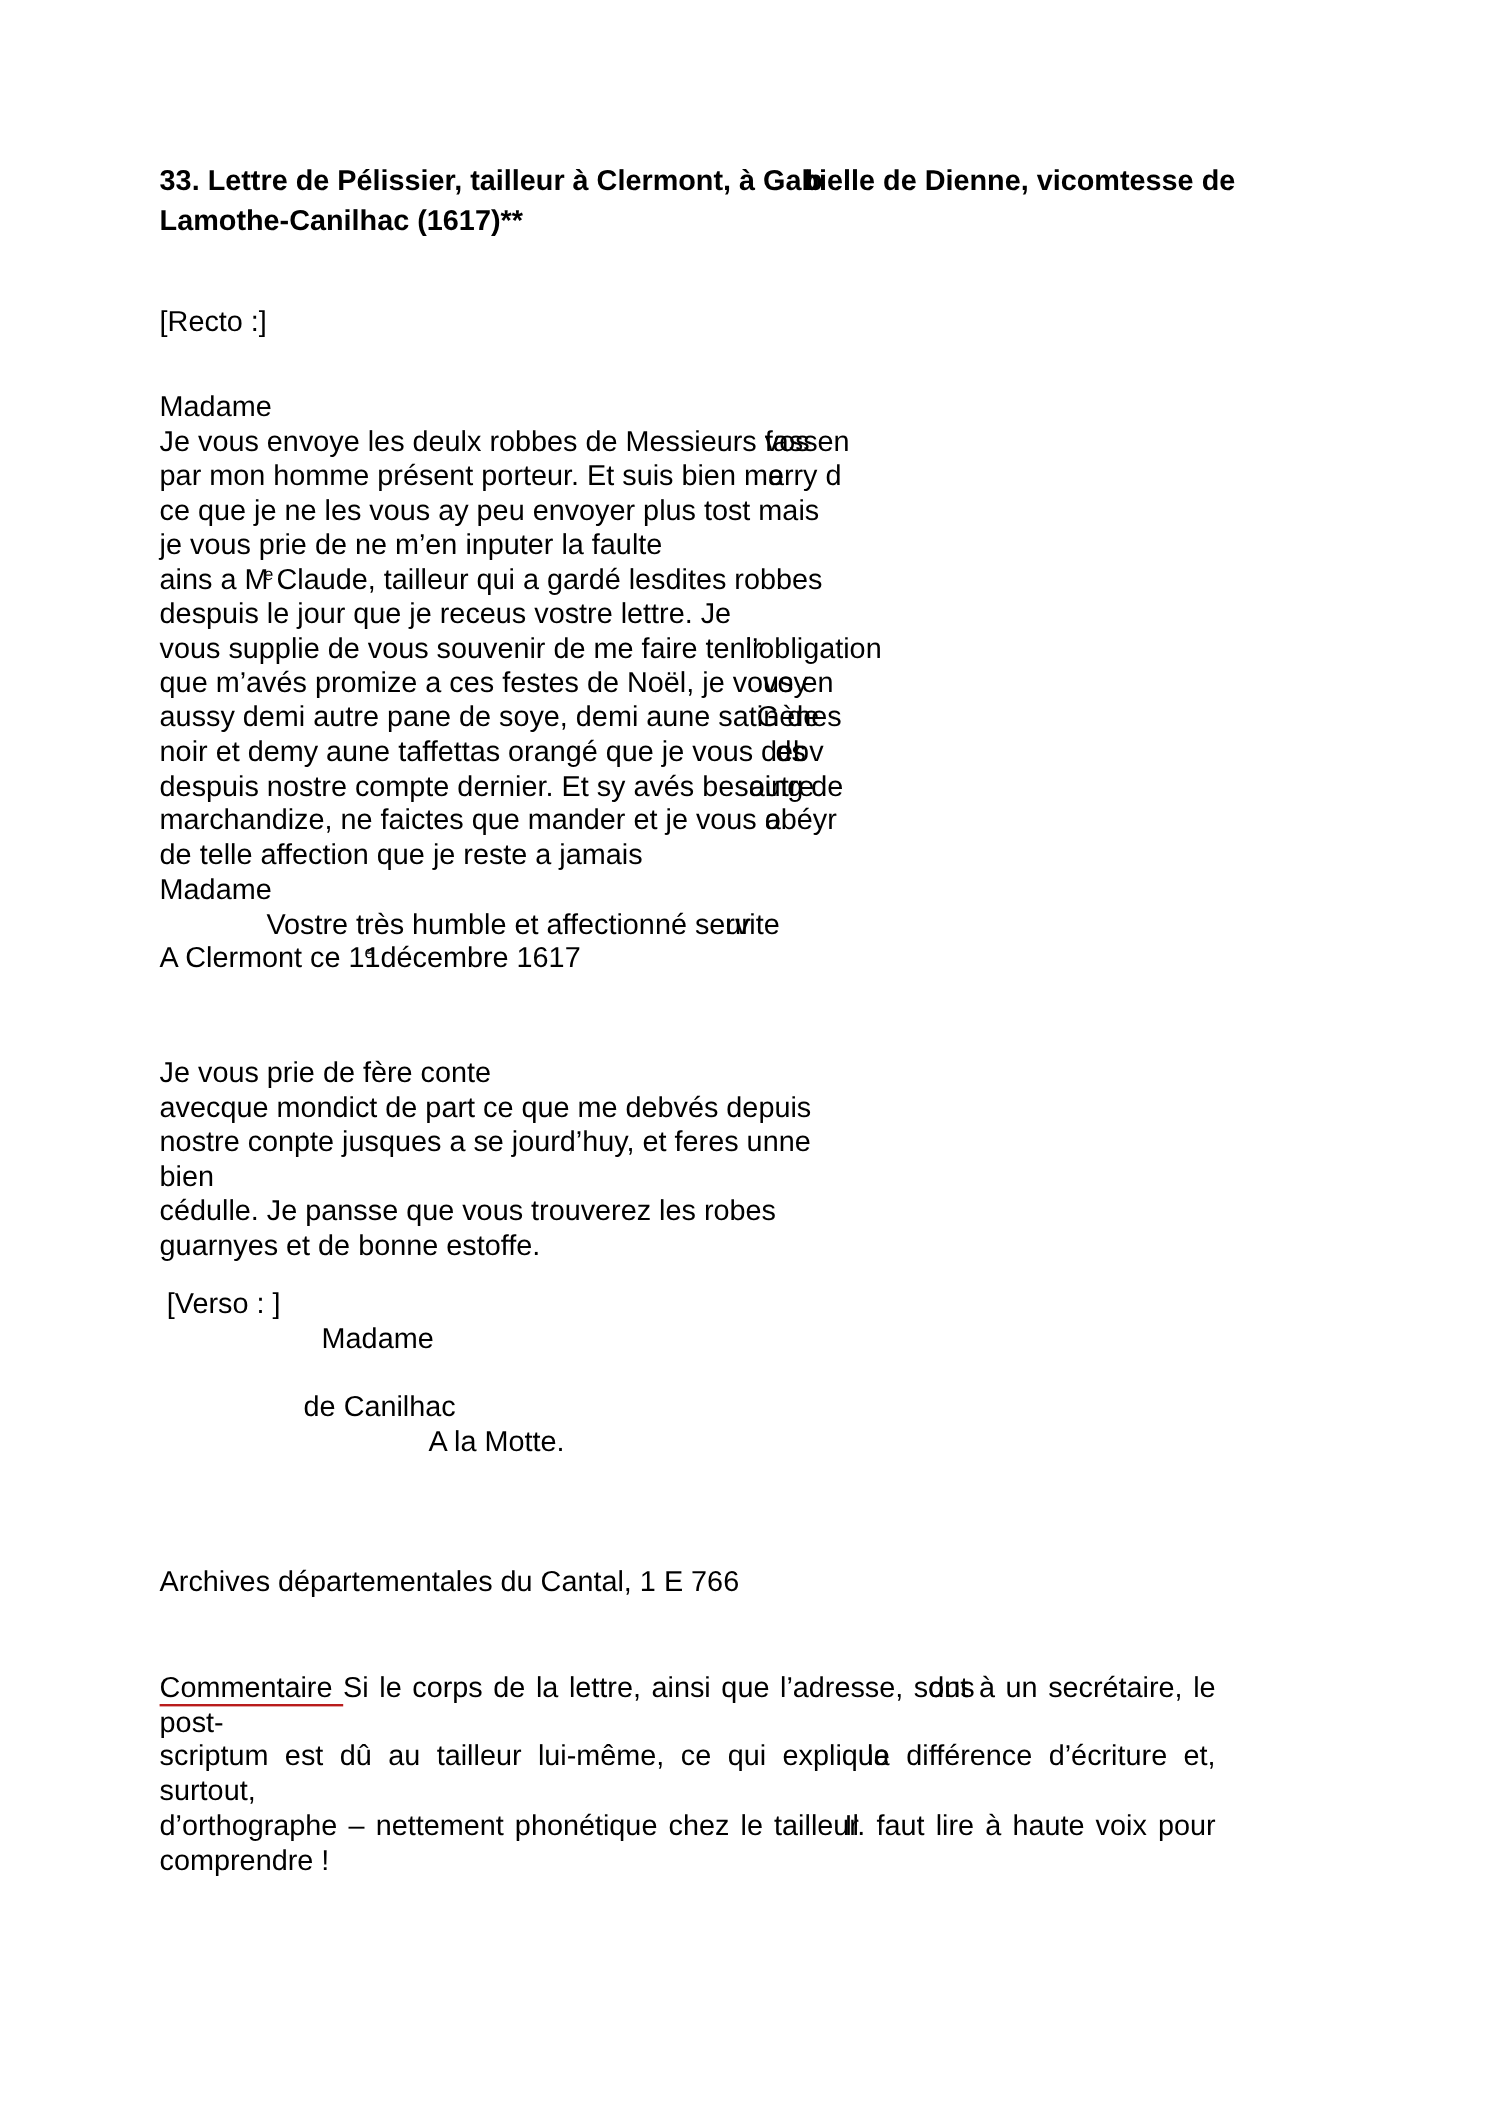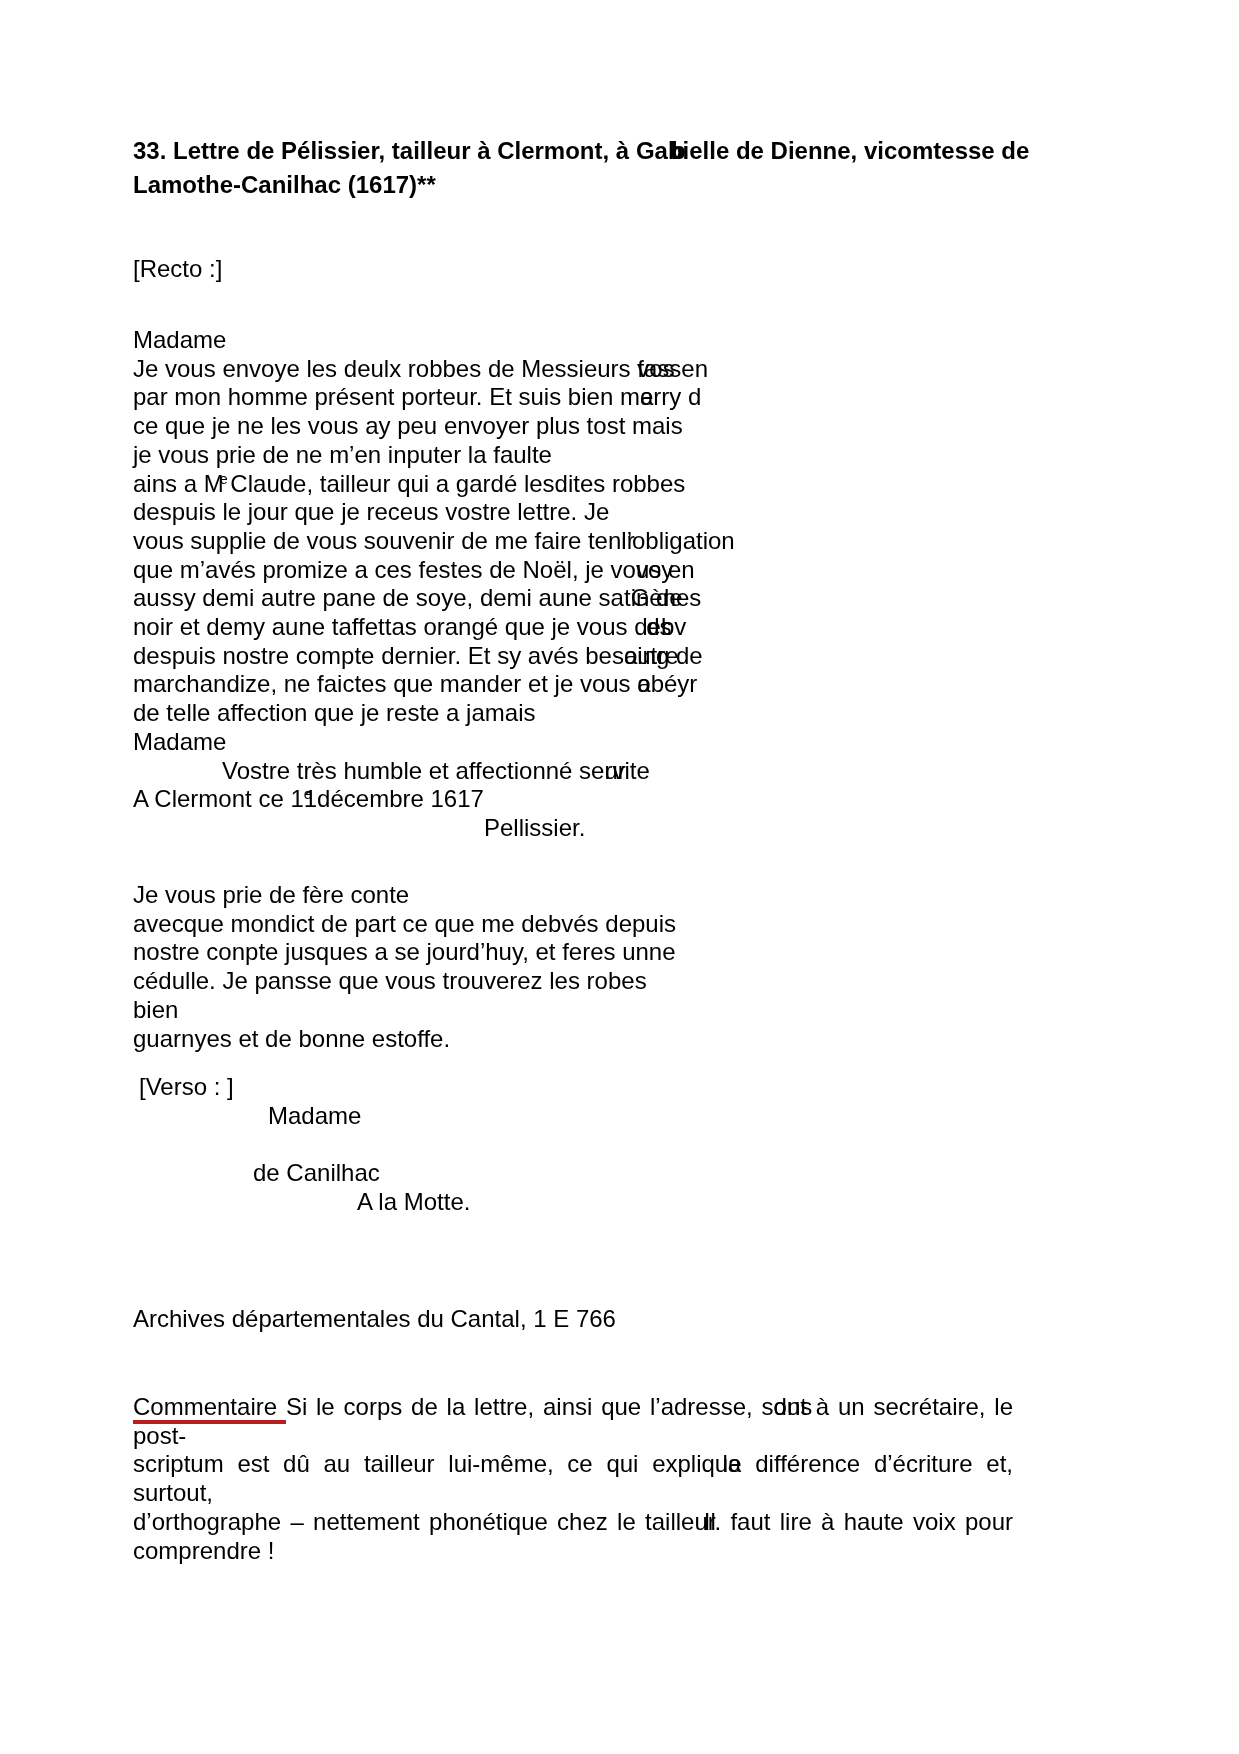--- a/index.html
+++ b/index.html
@@ -21,21 +21,21 @@
   }
   .title-block .line { line-height: 34px; min-height: 34px; font-weight: bold; }
   .just {
     white-space: normal;
     text-align: justify;
     text-align-last: justify;
   }
   .ov { position: relative; display: inline-block; white-space: pre; vertical-align: baseline; }
   .ov .over { position: absolute; top: 0; white-space: pre; }
   .ov .over.sup { font-size: 0.6em; top: -5px; }
-  .und { border-bottom: 4px solid #b91c1c; }
+  .und { border-bottom: 2px solid #b91c1c; }
 </style>
 </head>
 <body>
 
 <div class="page">
   <div id="doc">
       <div class="block title-block" style="top: 134px;">
         <div class="line"><span>33. Lettre de Pélissier, tailleur à Clermont, à Ga</span><span class="ov"><span>bielle</span><span class="over" style="left: 3px;">b</span></span><span> de Dienne, vicomtesse de</span></div>
         <div class="line"><span>Lamothe-Canilhac (1617)**</span></div>
       </div>
@@ -53,28 +53,27 @@
         <div class="line"><span>vous supplie de vous souvenir de me faire ten</span><span class="ov"><span>ir</span><span class="over" style="left: 0px;">l’obligation</span></span></div>
         <div class="line"><span>que m’avés promize a ces festes de Noël, je vo</span><span class="ov"><span>us en</span><span class="over" style="left: 0px;">voy</span></span></div>
         <div class="line"><span>aussy demi autre pane de soye, demi aune sat</span><span class="ov"><span>in de</span><span class="over" style="left: 0px;">Gènes</span></span></div>
         <div class="line"><span>noir et demy aune taffettas orangé que je vous</span><span class="ov"><span> debv</span><span class="over" style="left: 0px; margin-left: 12px;"> ds</span></span></div>
         <div class="line"><span>despuis nostre compte dernier. Et sy avés bes</span><span class="ov"><span>oing de</span><span class="over" style="left: 0px;">autre</span></span></div>
         <div class="line"><span>marchandize, ne faictes que mander et je vous </span><span class="ov"><span>obéyr</span><span class="over" style="left: 0px;">a</span></span></div>
         <div class="line"><span>de telle affection que je reste a jamais</span></div>
         <div class="line"><span>Madame</span></div>
         <div class="line" style="padding-left: 89px;"><span>Vostre très humble et affectionné se</span><span class="ov"><span>rvite</span><span class="over" style="left: 0px;">ur</span></span></div>
         <div class="line"><span>A Clermont ce 1</span><span class="ov"><span>1décembre 1617</span><span class="over sup" style="left: 0px;">e</span></span></div>
-        <div class="line" style="padding-left: 351px;"><span>Pellissier.</span></div>
       </div>
       <div class="block" style="top: 881px;">
         <div class="line"><span>Je vous prie de fère conte</span></div>
         <div class="line"><span>avecque mondict de part ce que me debvés depuis</span></div>
         <div class="line"><span>nostre conpte jusques a se jourd’huy, et feres unne</span></div>
+        <div class="line"><span>bien</span></div>
         <div class="line"><span>cédulle. Je pansse que vous trouverez les robes</span></div>
-        <div class="line"><span>bien</span></div>
         <div class="line"><span>guarnyes et de bonne estoffe.</span></div>
       </div>
       <div class="block" style="top: 1073px;">
         <div class="line" style="padding-left: 6px;"><span>[Verso : ]</span></div>
         <div class="line" style="padding-left: 135px;"><span>Madame</span></div>
         <div class="line"></div>
         <div class="line" style="padding-left: 120px;"><span>de Canilhac</span></div>
         <div class="line" style="padding-left: 224px;"><span>A la Motte.</span></div>
       </div>
       <div class="block" style="top: 1305px; width: 880px; ">

